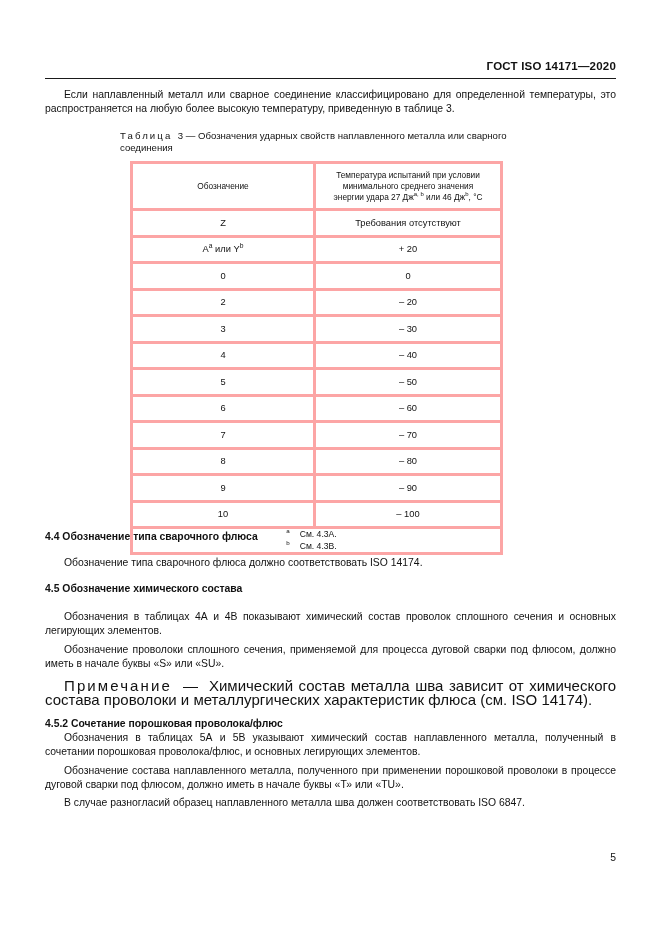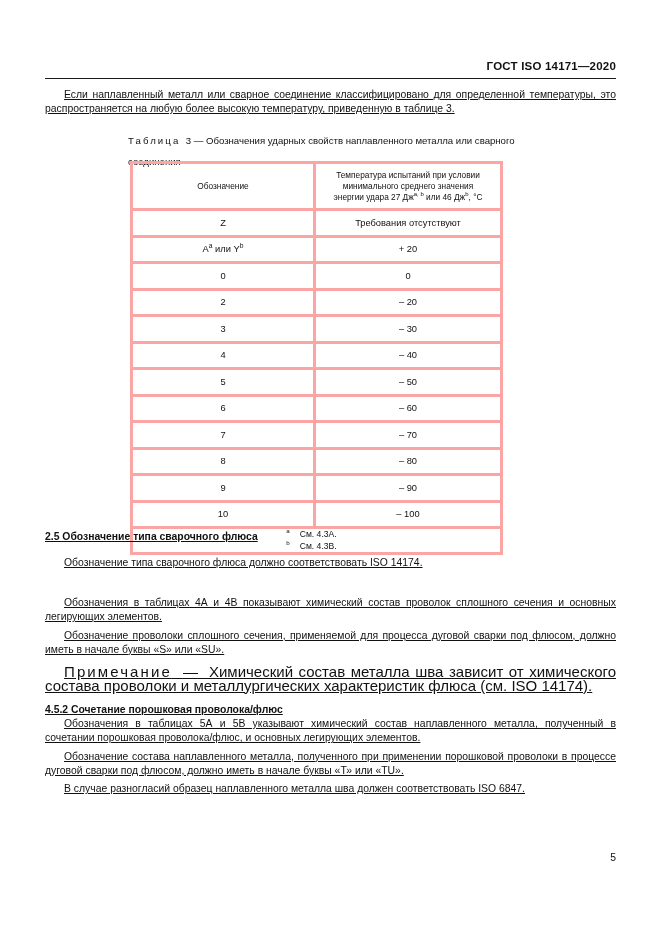--- a/index.html
+++ b/index.html
@@ -40,21 +40,20 @@
     height: 1px;
     background: #1a1a1a;
   }
 
   
   .content {
     position: absolute;
     left: 45px;
     top: 88px;
     width: 571px;
-    text-decoration: underline;
   }
   p.body {
     margin: 0;
     font-size: 10.4px;
     line-height: 14.2px;
     text-align: justify;
     text-indent: 19px;
     hyphens: manual;
   }
 
@@ -78,25 +77,25 @@
 
   .sp-8  { height: 8px; }
   .sp-11 { height: 11px; }
   .sp-12 { height: 12px; }
   .sp-14 { height: 14px; }
   .sp-4  { height: 4px; }
 
   
   .table-caption {
     position: absolute;
-    left: 128px;
+    left: 120px;
     top: 130px;
     width: 400px;
     font-size: 9.6px;
-    line-height: 21px;
+    line-height: 12px;
   }
   .caption-word { letter-spacing: 2.1px; }
 
   
   .tbl-wrap {
     position: absolute;
     left: 130px;
     top: 161px;
     width: 370px;
   }
@@ -230,25 +229,26 @@
             <div><sup class="fn-mark">a</sup><span>См. 4.3А.</span></div>
             <div><sup class="fn-mark">b</sup><span>См. 4.3В.</span></div>
           </td>
         </tr>
       </tbody>
     </table>
   </div>
 
   <div class="content" style="top:530px;">
 
-    <h3 class="heading">2.5 Обозначение типа сварочного флюса</h3>
+    <h3 class="heading">4.4 Обозначение типа сварочного флюса</h3>
     <div class="sp-12"></div>
     <p class="body">Обозначение типа сварочного флюса должно соответствовать ISO 14174.</p>
     <div class="sp-12"></div>
 
+    <h3 class="heading">4.5 Обозначение химического состава</h3>
     <div class="sp-14"></div>
 
     <p class="body">Обозначения в таблицах 4А и 4В показывают химический состав проволок сплошного сечения и основных легирующих элементов.</p>
     <div class="sp-4"></div>
     <p class="body">Обозначение проволоки сплошного сечения, применяемой для процесса дуговой сварки под флюсом, должно иметь в начале буквы «S» или «SU».</p>
     <div class="sp-8"></div>
     <p class="note"><span class="note-label">Примечание</span>&nbsp;&nbsp;<span>—</span>&nbsp;&nbsp;<span>Химический состав металла шва зависит от химического состава проволоки и металлургических характеристик флюса (см. ISO 14174).</span></p>
     <div class="sp-11"></div>
 
     <h3 class="heading">4.5.2 Сочетание порошковая проволока/флюс</h3>

